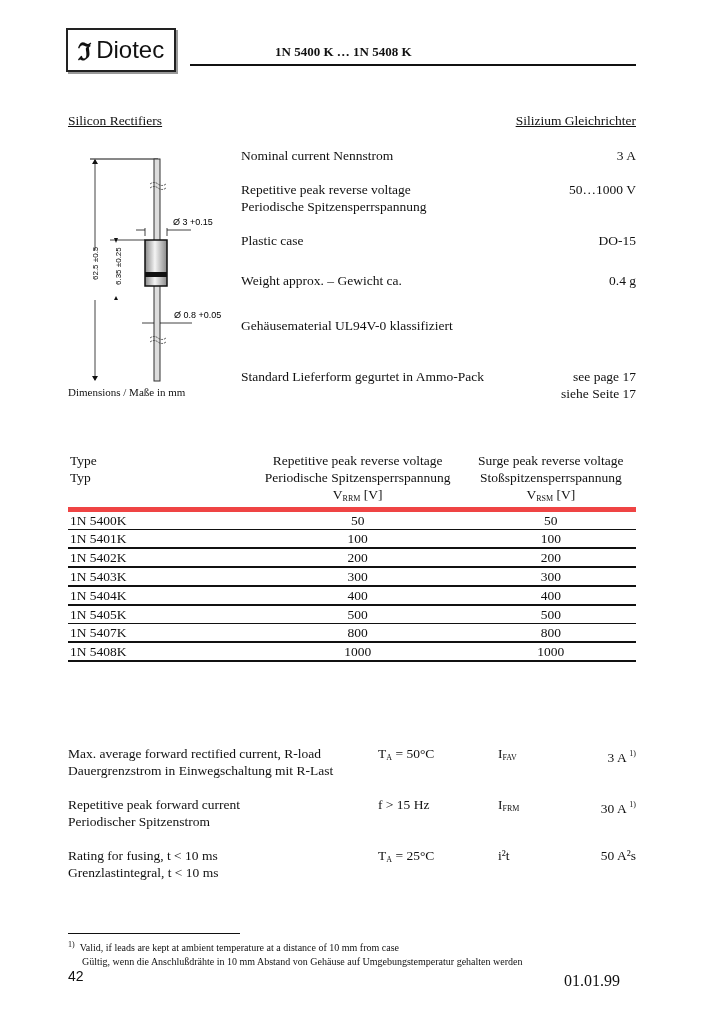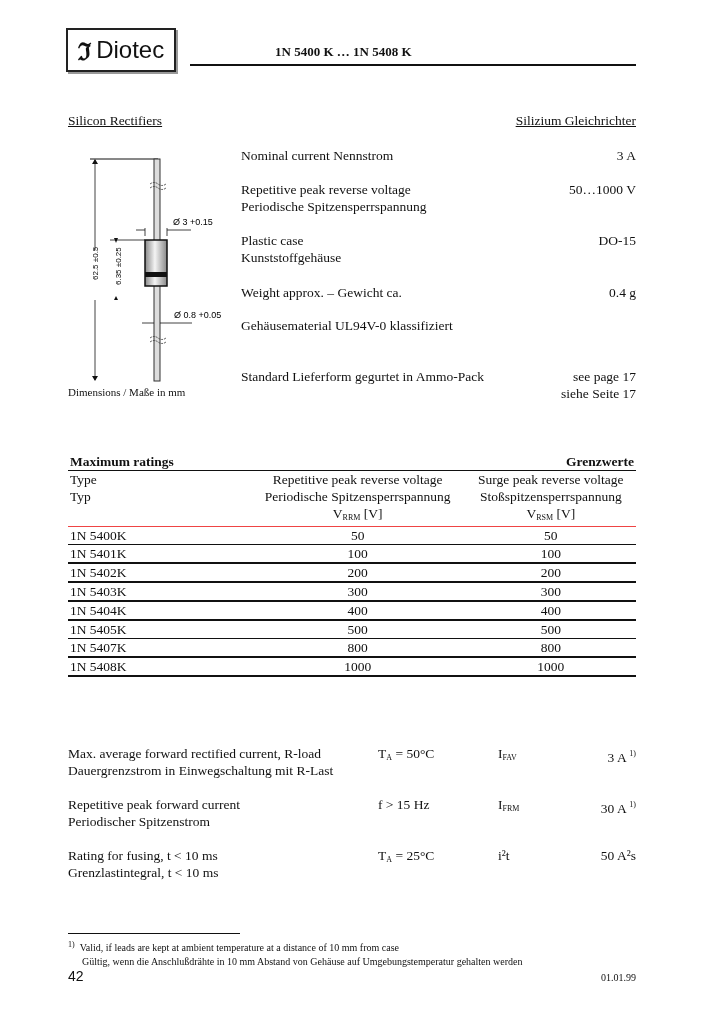--- a/index.html
+++ b/index.html
@@ -17,31 +17,31 @@
   .row .val { position:absolute; right:0; top:0; text-align:right; }
   .caption { left:68px; top:386px; font-size:11px; }
   table.mr { position:absolute; left:68px; top:452px; width:568px; border-collapse:collapse; font-size:13.5px; }
   table.mr td { padding:0 2px; height:17px; line-height:17px; }
   table.mr .hdr-main td { font-weight:bold; border-bottom:1px solid #111; height:18px; }
   table.mr .c2 { text-align:center; width:38%; }
   table.mr .c3 { text-align:center; width:30%; }
   table.mr .c1 { width:32%; }
   table.mr tbody.data tr td { border-bottom:1px solid #111; }
   table.mr tbody.data tr.thick td { border-bottom:2px solid #111; }
-  table.mr .sym-row td { border-bottom:1px solid #ef4444; }
+  table.mr .sym-row td { border-bottom:5px solid #ef4444; }
   sub { font-size:8px; vertical-align:-2px; }
   sup { font-size:8px; }
   .spec { position:absolute; left:68px; width:568px; line-height:17px; }
   .spec .cond { position:absolute; left:310px; top:0; }
   .spec .sym { position:absolute; left:430px; top:0;text-align:right; }
   .spec .v { position:absolute; right:0; top:0; text-align:right; }
   .fn-line { left:68px; top:933px; width:172px; height:1px; background:#111; }
   .fn { left:68px; top:938px; font-size:10px; line-height:14px; width:570px; }
   .pg { left:68px; top:968px; font-family:"Liberation Sans", sans-serif; font-size:14px; }
-  .date { right:84px; top:972px; font-size:10px; }
+  .date { right:100px; top:972px; font-size:16px; }
 </style>
 </head>
 <body>
 
 <div class="abs logo">
   <span class="mark">ℑ</span>
   <span>Diotec</span>
 </div>
 <div class="abs title">1N 5400 K … 1N 5408 K</div>
 <div class="abs title-line"></div>
@@ -98,45 +98,39 @@
   <div>Nominal current    Nennstrom</div>
   <div class="val">3 A</div>
 </div>
 <div class="row" style="top:181px;">
   <div>Repetitive peak reverse voltage</div>
   <div>Periodische Spitzensperrspannung</div>
   <div class="val">50…1000 V</div>
 </div>
 <div class="row" style="top:232px;">
   <div>Plastic case</div>
-  <div>Kunststoffgehäuse</div>
   <div class="val">DO-15</div>
 </div>
-<div class="row" style="top:284px;">
+<div class="row" style="top:272px;">
   <div>Weight approx. – Gewicht ca.</div>
   <div class="val">0.4 g</div>
 </div>
 <div class="row" style="top:317px;">
   <div>Gehäusematerial UL94V-0 klassifiziert</div>
 </div>
 <div class="row" style="top:368px;">
   <div>Standard Lieferform gegurtet in Ammo-Pack</div>
   <div class="val">
     <div>see page 17</div>
     <div>siehe Seite 17</div>
   </div>
 </div>
 
 <table class="mr">
   <tbody>
-    <tr class="hdr-main">
-      <td class="c1">Maximum ratings</td>
-      <td class="c2"></td>
-      <td class="c3" style="text-align:right;">Grenzwerte</td>
-    </tr>
     <tr>
       <td class="c1">Type</td>
       <td class="c2">Repetitive peak reverse voltage</td>
       <td class="c3">Surge peak reverse voltage</td>
     </tr>
     <tr>
       <td class="c1">Typ</td>
       <td class="c2">Periodische Spitzensperrspannung</td>
       <td class="c3">Stoßspitzensperrspannung</td>
     </tr>

